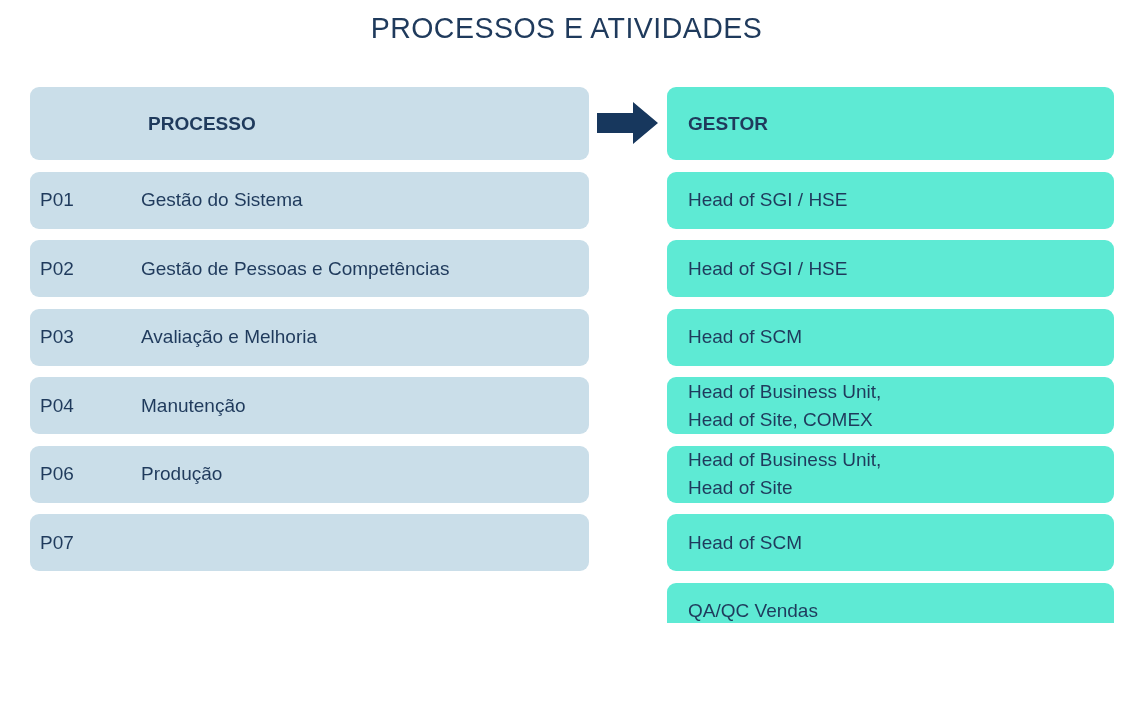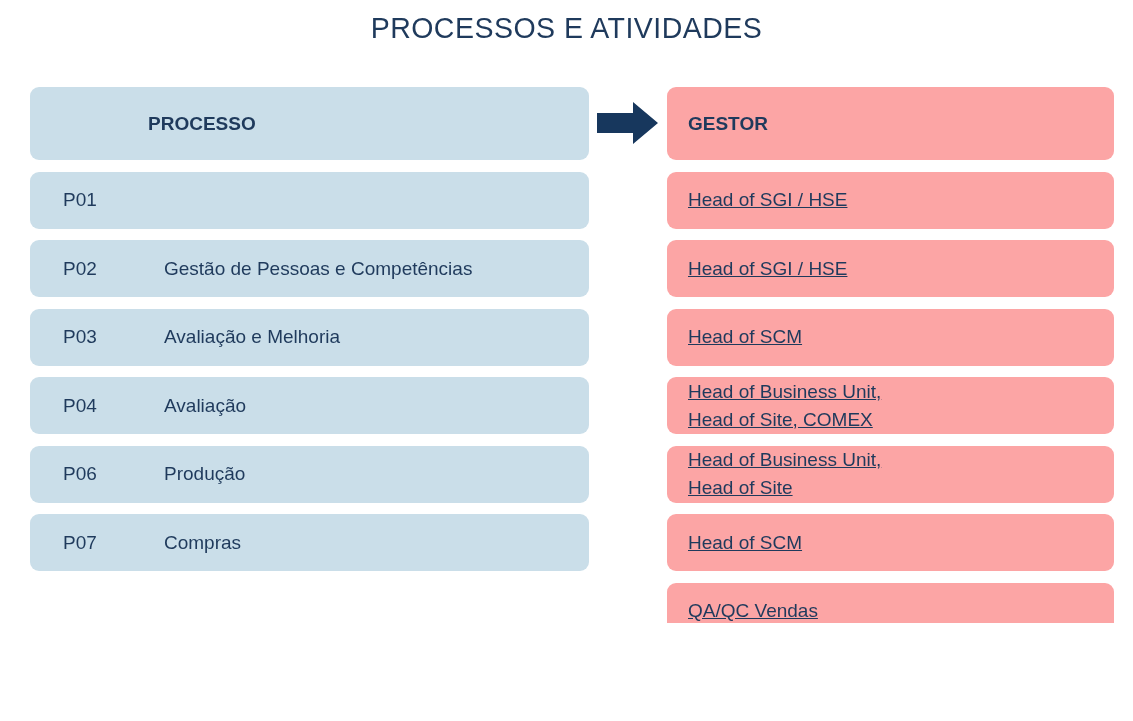--- a/index.html
+++ b/index.html
@@ -39,43 +39,42 @@
   .col.left  { left: 30px;  width: 559px; }
   .col.right { left: 667px; width: 447px; }
   .box {
     border-radius: 9px;
     background: #cadee9;
     display: flex;
     align-items: center;
     font-size: 19px;
     box-sizing: border-box;
   }
-  .box.gray { background: #fca5a5; }
+  .box.gray { background: #5eead4; }
   .header-box {
     height: 73px;
     font-weight: bold;
     flex: none;
   }
   .row-box {
     height: 57px;
     flex: none;
   }
   .header-box.left-h  { padding-left: 118px; }
   .header-box.right-h { padding-left: 21px; }
   .code {
     flex: none;
-    padding-left: 33px;
+    padding-left: 10px;
     width: 101px;
   }
   .proc { flex: 1; }
   .gestor {
     padding-left: 21px;
     white-space: pre-line;
     line-height: 28px;
-    text-decoration: underline;
   }
   .arrow-wrap {
     position: absolute;
     left: 597px;
     top: 100px;
     width: 63px;
     height: 46px;
   }
 </style>
 </head>
@@ -91,40 +90,40 @@
     </svg>
   </div>
 
   <div class="col left">
     <div class="box header-box left-h">
       <span>PROCESSO</span>
     </div>
 
     <div class="box row-box">
       <span class="code">P01</span>
+      <span class="proc">Gestão do Sistema</span>
     </div>
     <div class="box row-box">
       <span class="code">P02</span>
       <span class="proc">Gestão de Pessoas e Competências</span>
     </div>
     <div class="box row-box">
       <span class="code">P03</span>
       <span class="proc">Avaliação e Melhoria</span>
     </div>
     <div class="box row-box">
       <span class="code">P04</span>
-      <span class="proc">Avaliação</span>
+      <span class="proc">Manutenção</span>
     </div>
     <div class="box row-box">
       <span class="code">P06</span>
       <span class="proc">Produção</span>
     </div>
     <div class="box row-box">
       <span class="code">P07</span>
-      <span class="proc">Compras</span>
     </div>
   </div>
 
   <div class="col right">
     <div class="box gray header-box right-h">
       <span>GESTOR</span>
     </div>
 
     <div class="box gray row-box">
       <span class="gestor">Head of SGI / HSE</span>

